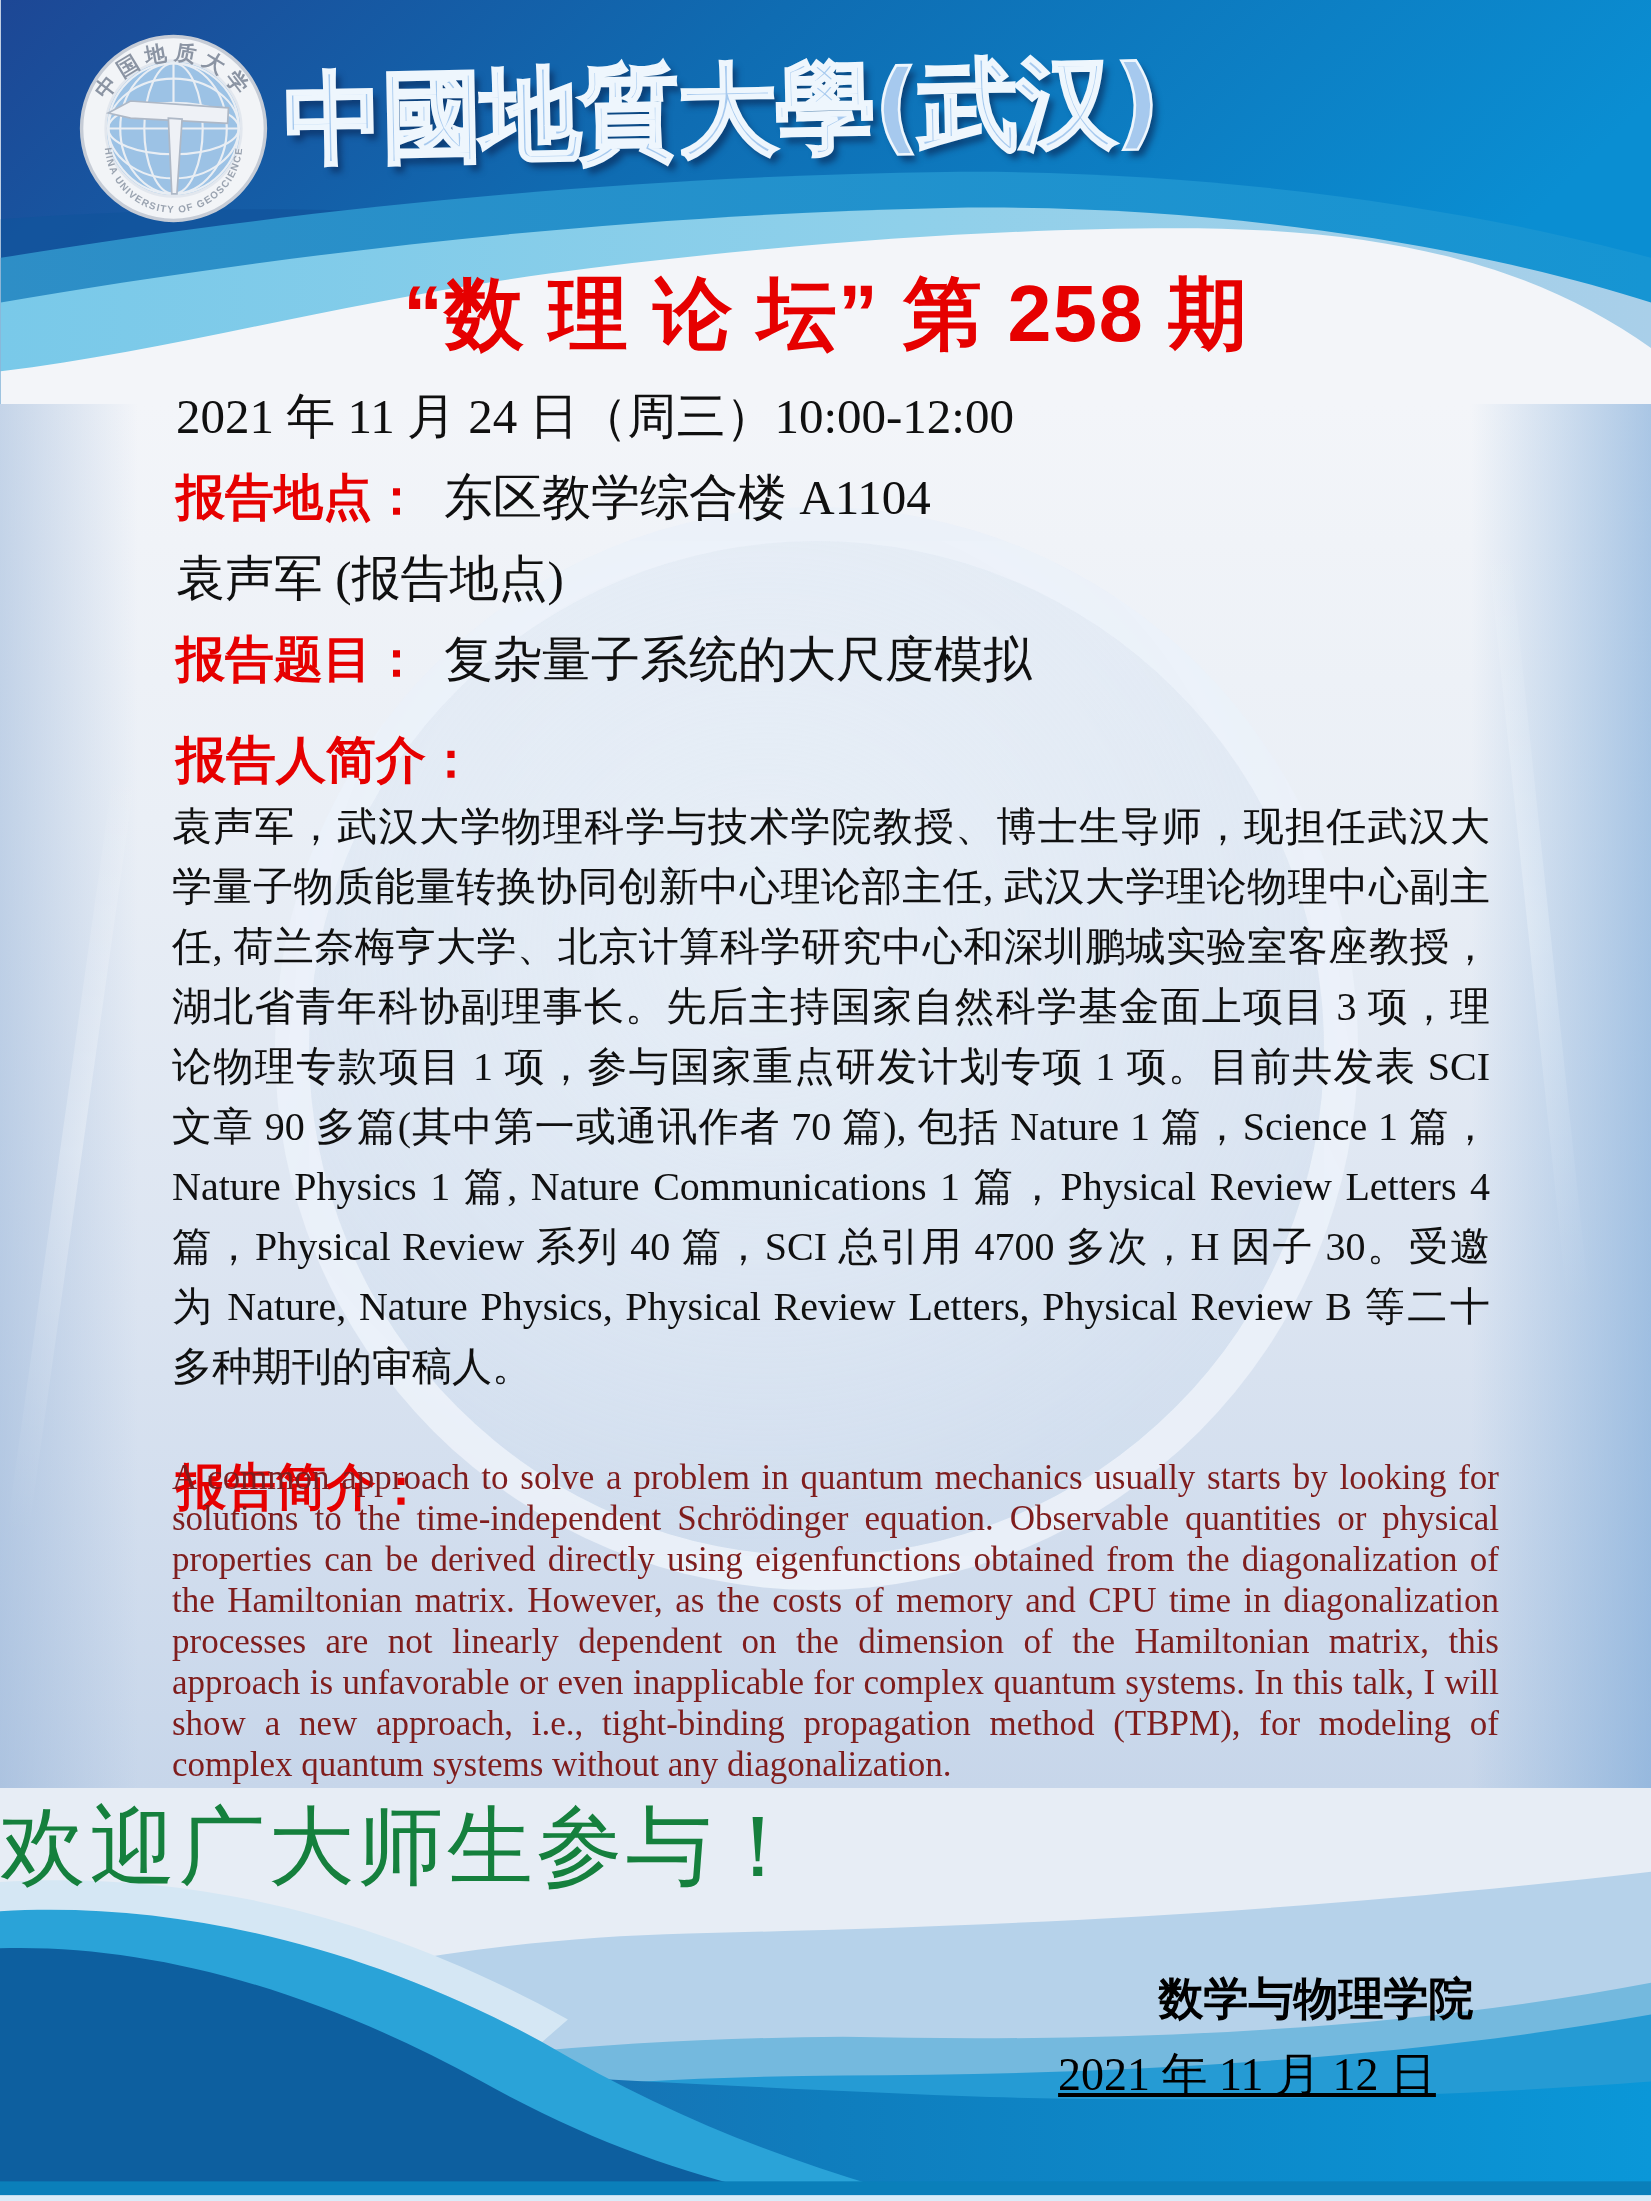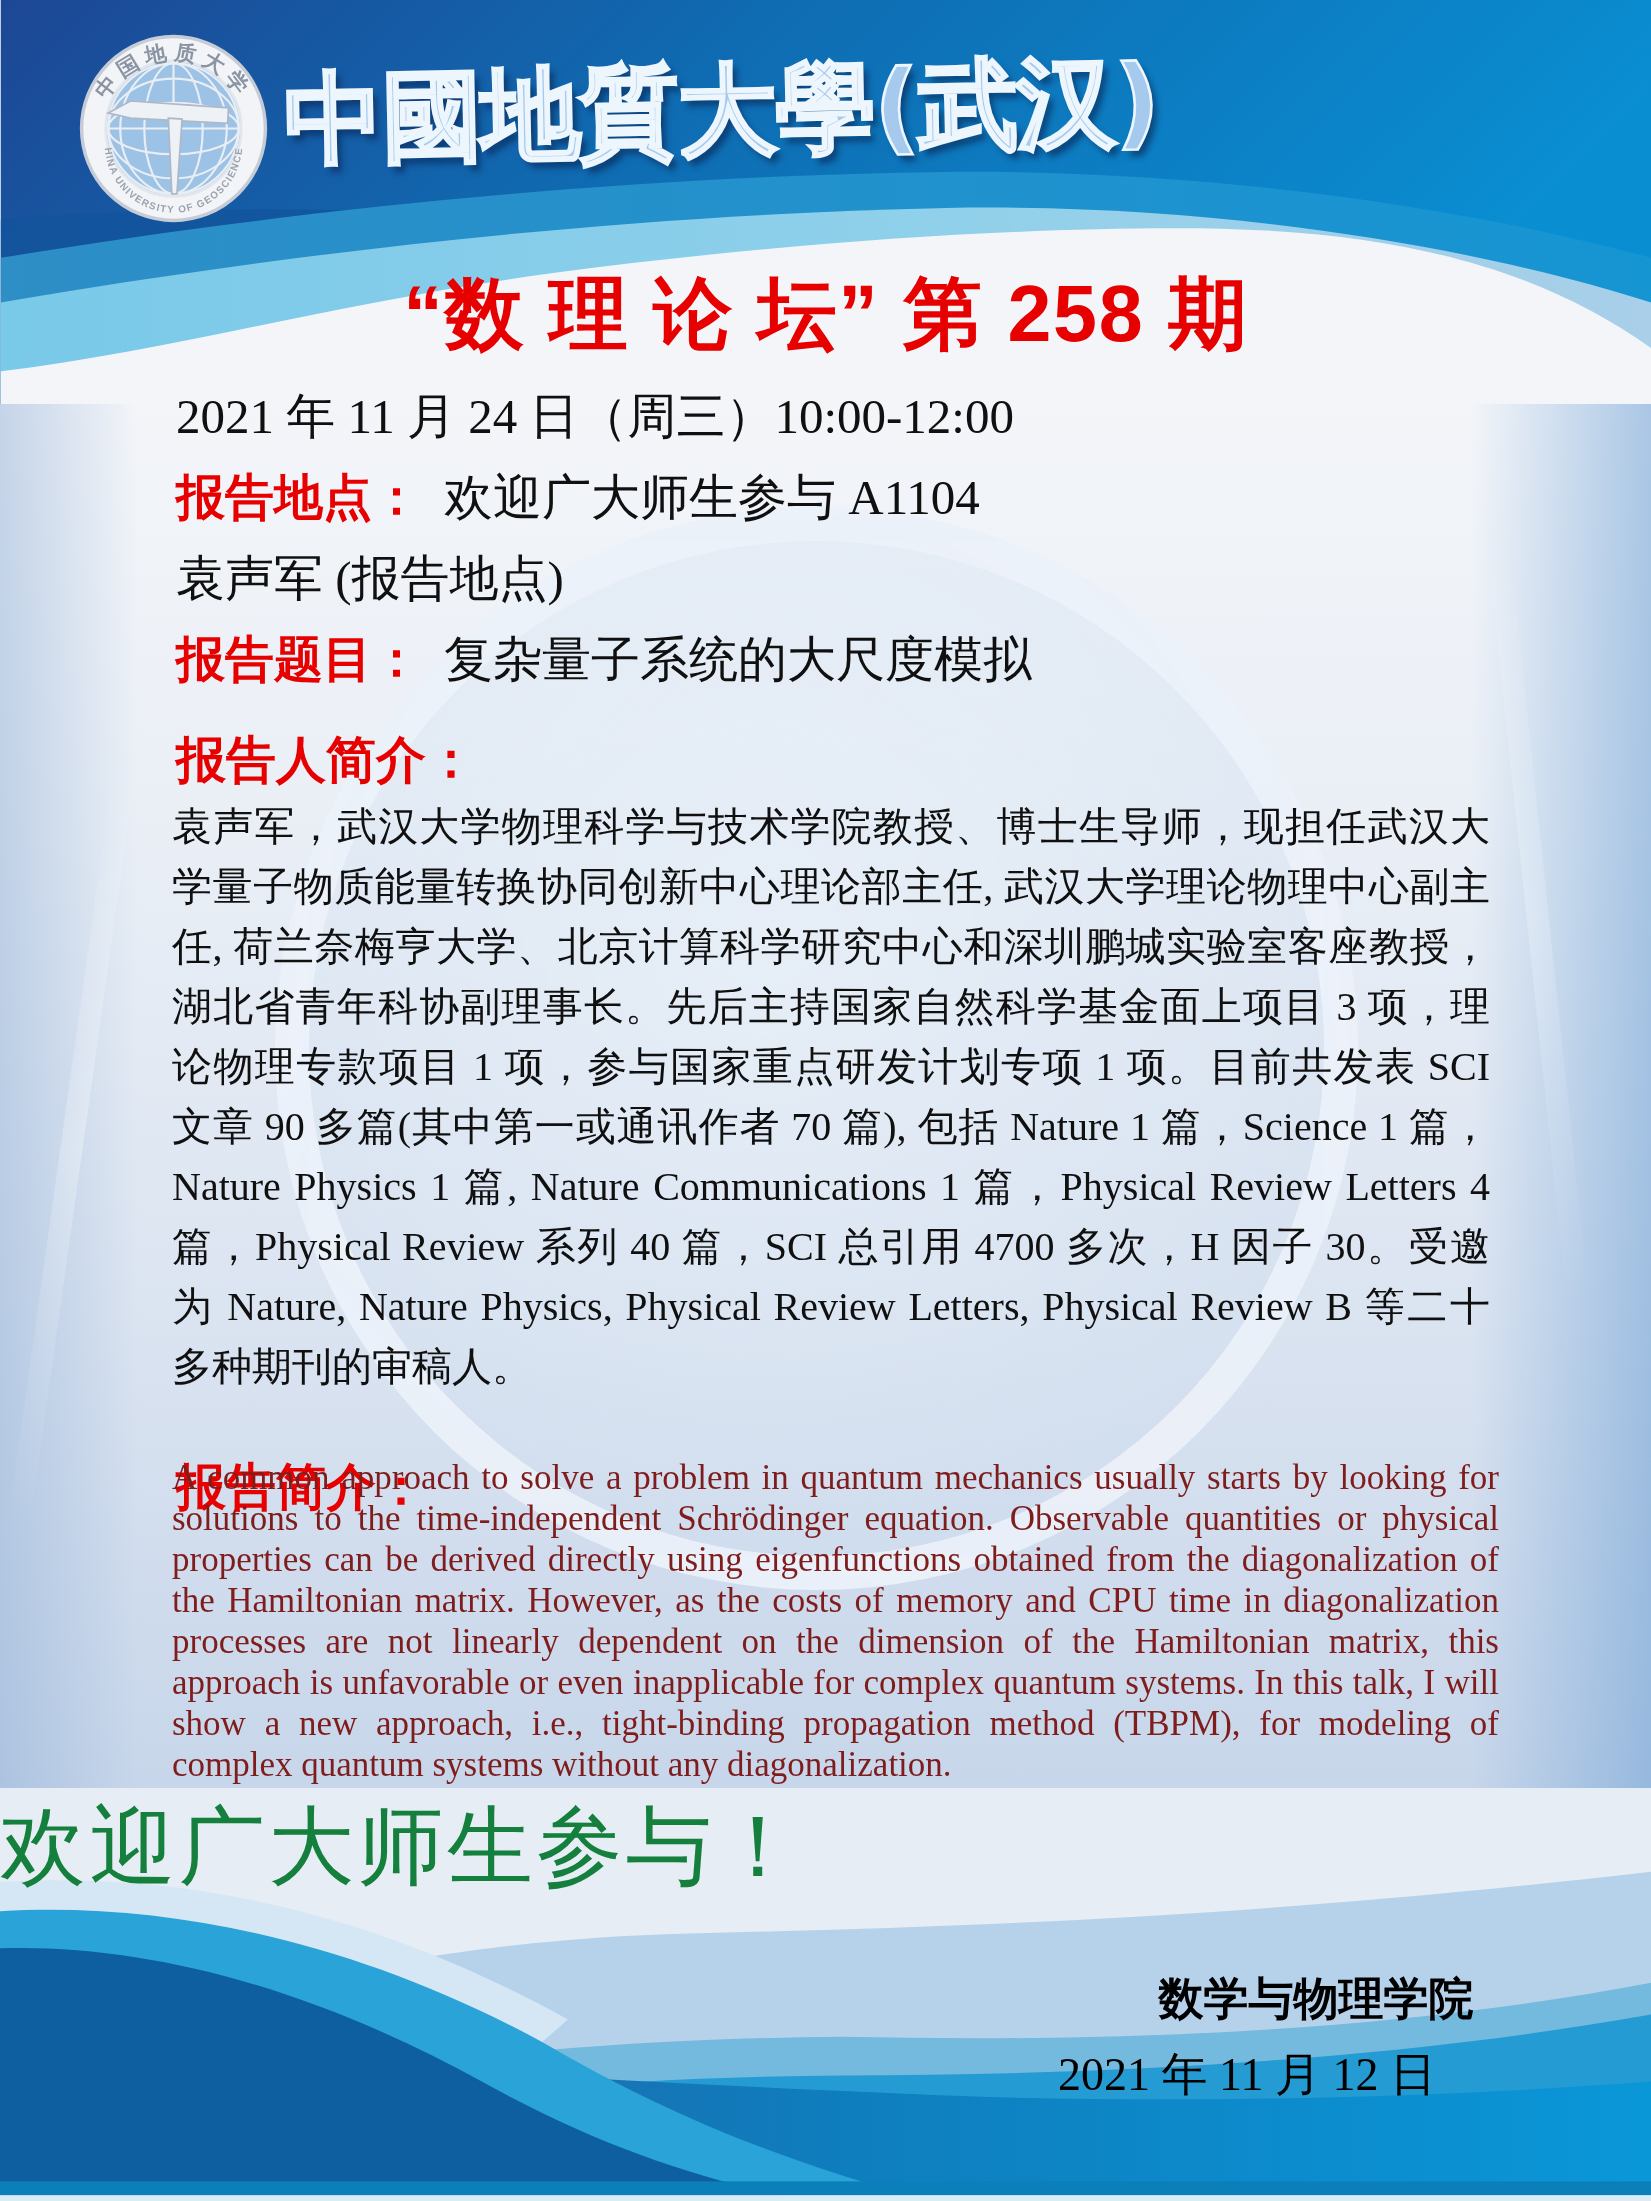--- a/index.html
+++ b/index.html
@@ -76,21 +76,21 @@
   
   .footer-svg{position:absolute;top:1789px;left:0;z-index:1;}
   .footer-org{
     top:1969px;left:1075px;width:482px;text-align:center;
     font-size:45px;font-weight:600;color:#000;font-family:"Liberation Sans",sans-serif;
     white-space:nowrap;
   }
   .footer-date{
     top:2044px;left:946px;width:602px;text-align:center;
     font-size:46px;font-weight:500;color:#000;
-    font-family:"Liberation Serif",sans-serif;white-space:nowrap;
+    font-family:"Liberation Serif",sans-serif;white-space:nowrap;text-decoration:underline;
   }
 </style>
 </head>
 <body>
 
 <div class="poster">
 
   <svg class="header-svg" width="1652" height="404" viewBox="0 0 1920 470">
     <defs>
       <linearGradient id="hg" x1="0" y1="0" x2="1" y2="0.25">
@@ -157,21 +157,21 @@
   </div>
 
   <div class="txt seminar-title">“数 理 论 坛” 第 258 期</div>
 
   <div class="txt info-block">
     <div class="info-row">
       <span class="info-value">2021 年 11 月 24 日（周三）10:00-12:00</span>
     </div>
     <div class="info-row">
       <span class="info-label">报告地点：</span>
-      <span class="info-value">欢迎广大师生参与 A1104</span>
+      <span class="info-value">东区教学综合楼 A1104</span>
     </div>
     <div class="info-row">
       <span class="info-value">袁声军 (报告地点)</span>
     </div>
     <div class="info-row">
       <span class="info-label">报告题目：</span>
       <span class="info-value">复杂量子系统的大尺度模拟</span>
     </div>
   </div>
 

